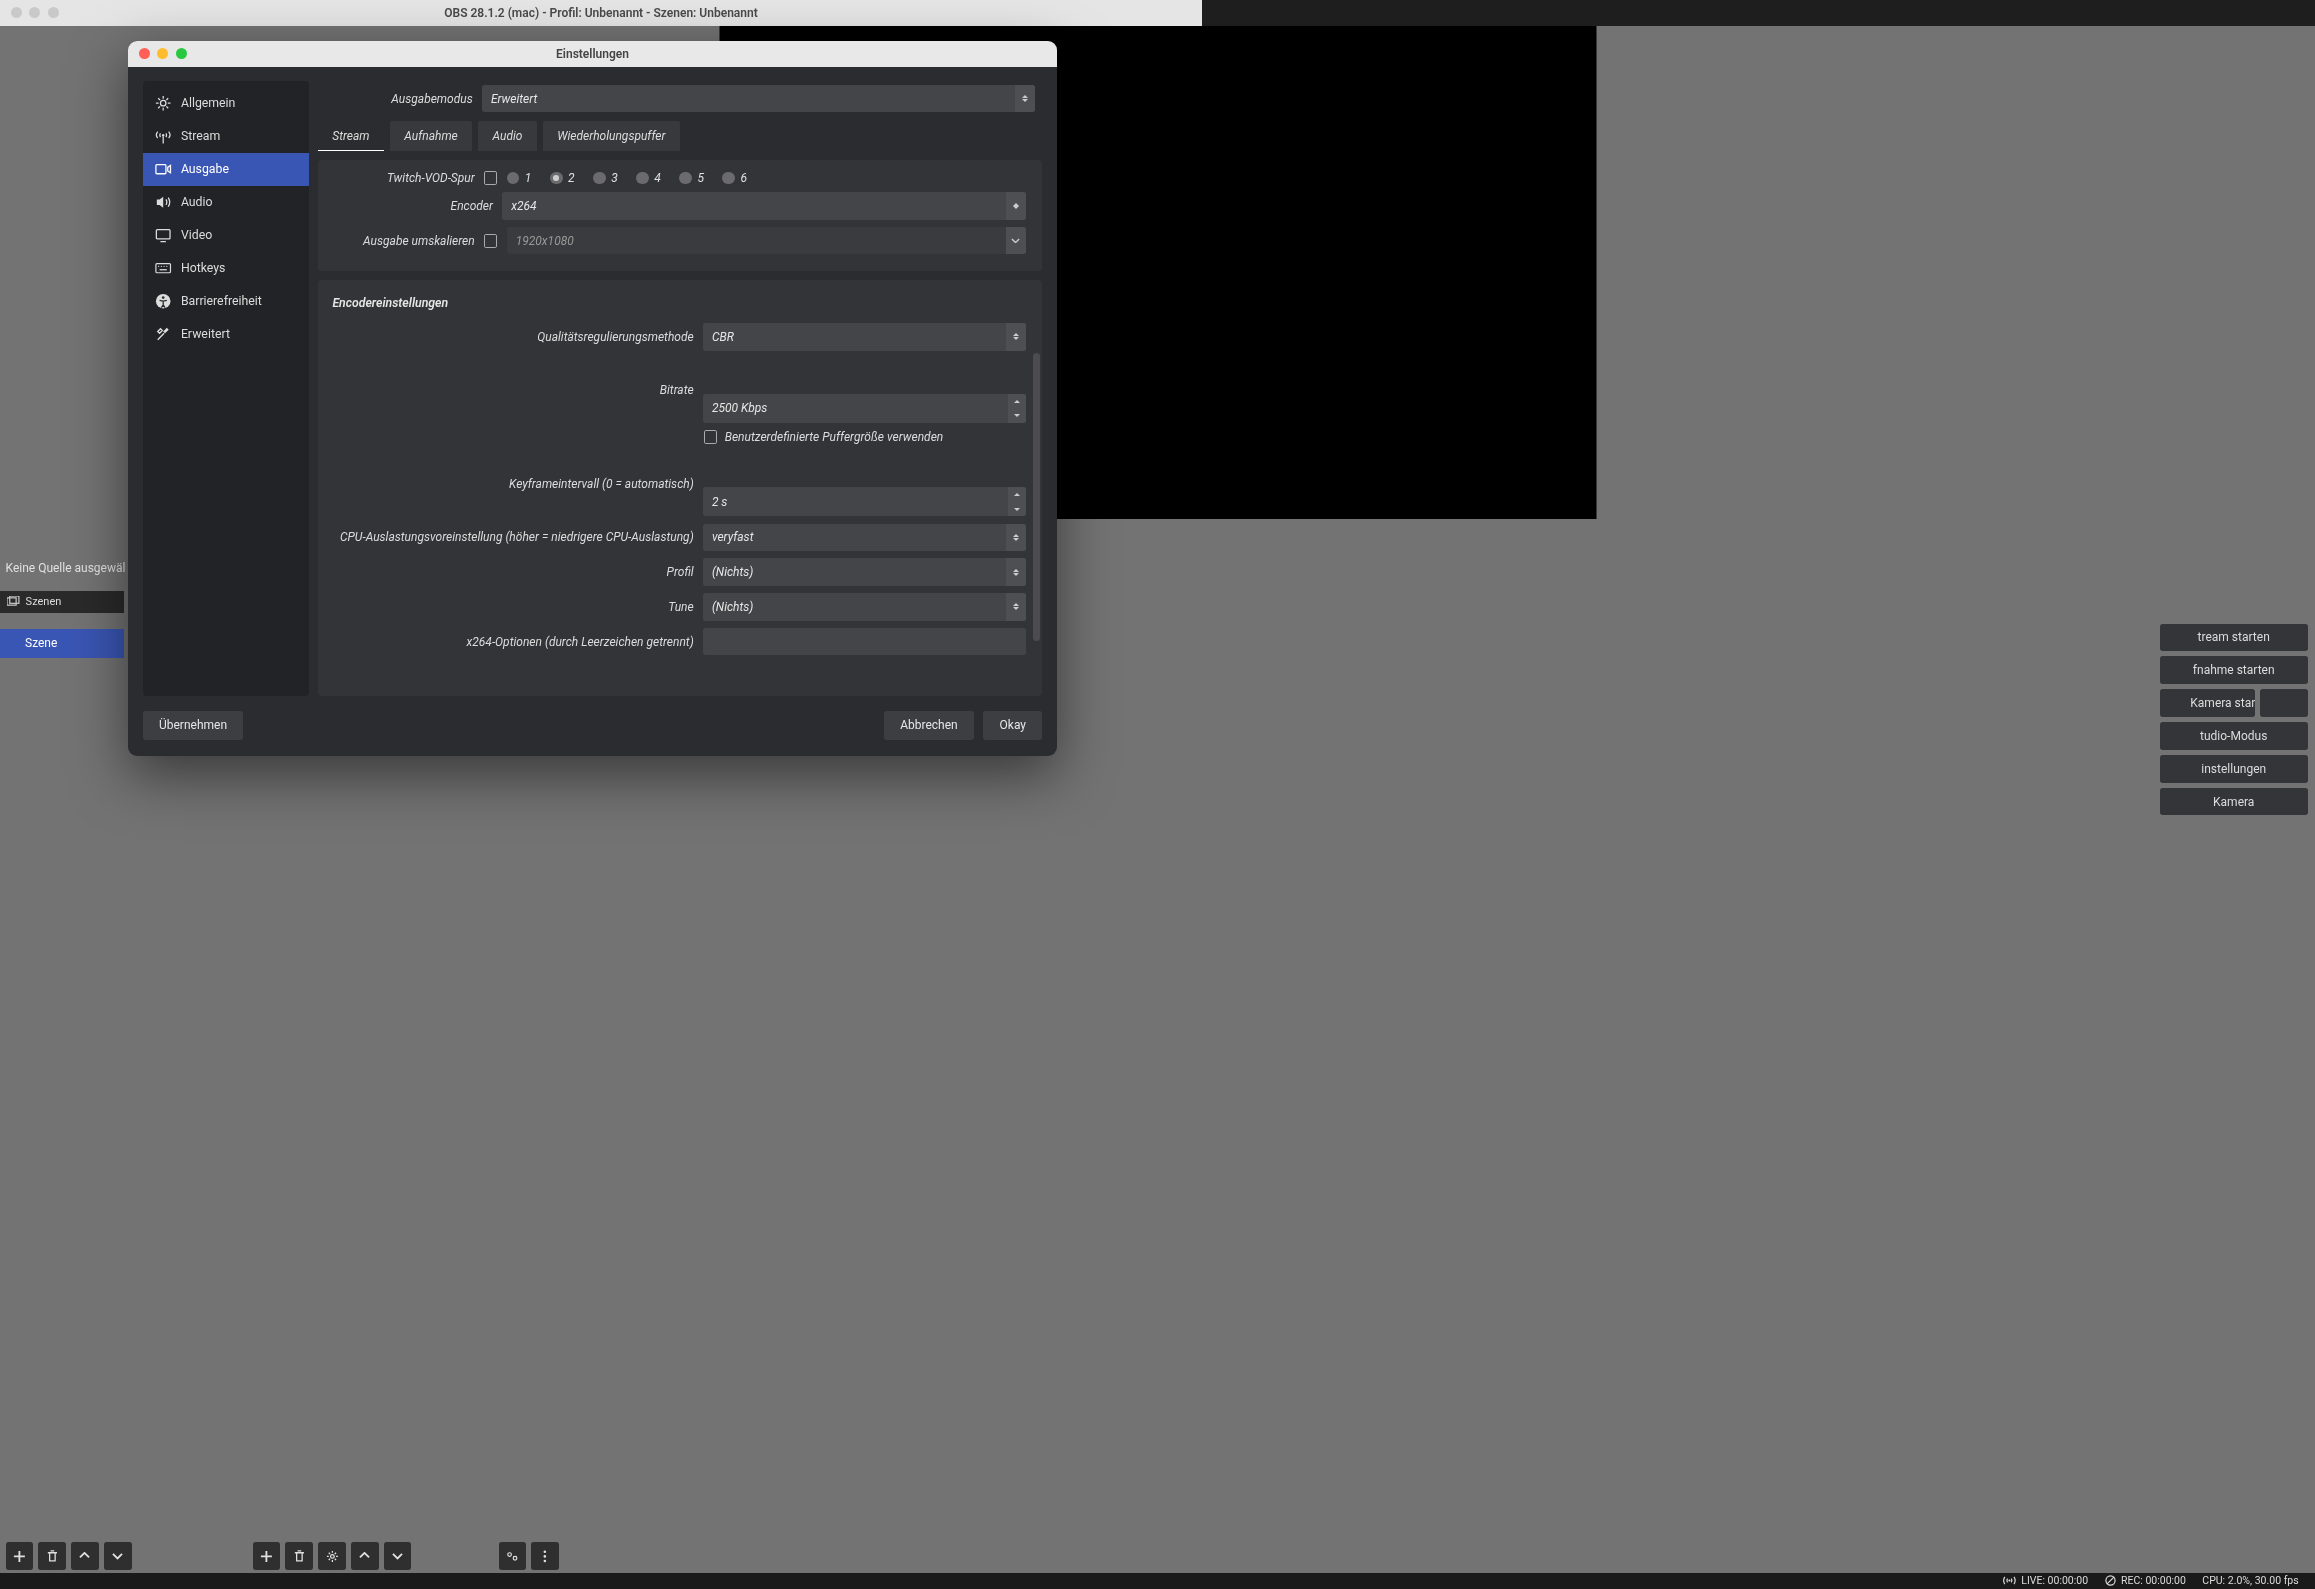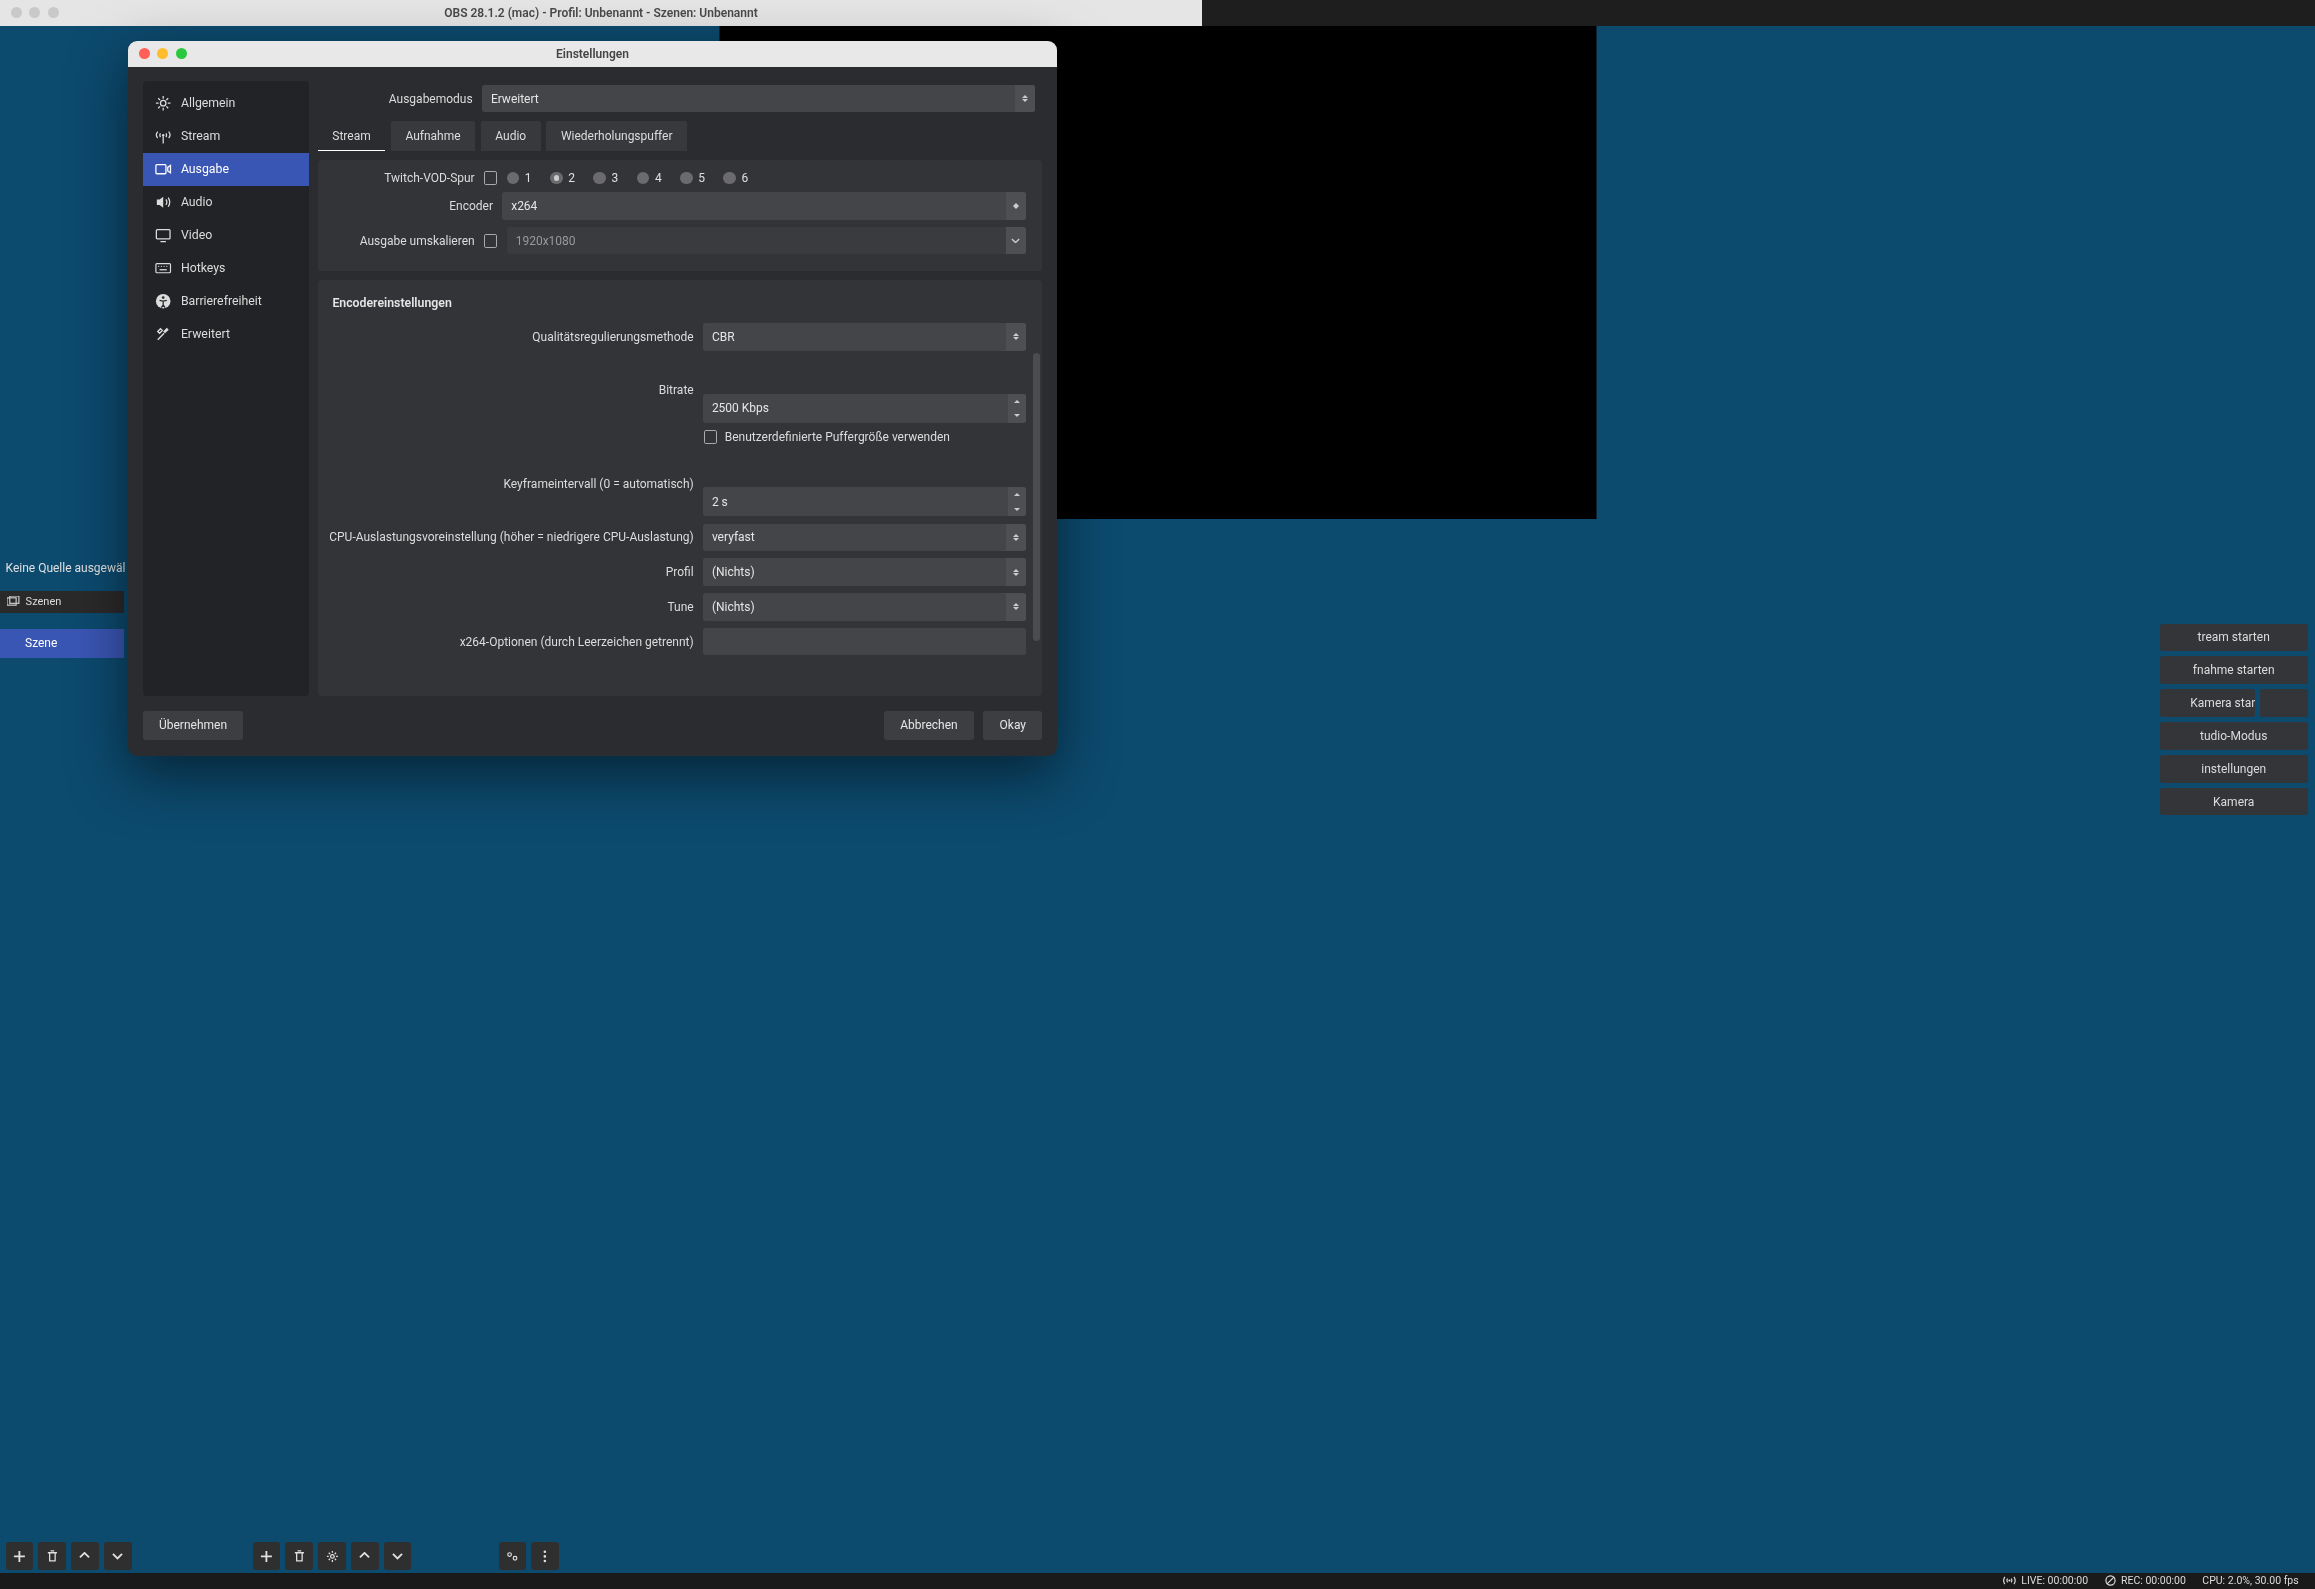--- a/index.html
+++ b/index.html
@@ -23,21 +23,21 @@
   position: relative;
 }
 .traffic-lights { display: flex; gap: 7.3px; }
 .traffic-light { width: 11px; height: 11px; border-radius: 50%; background: #c9c9c9; }
 .main-title {
   position: absolute; left: 0; right: 0; text-align: center;
   color: #4a4a4a; font-weight: 600; font-size: 12px;
 }
 
 
-.main-bg { position: absolute; top: 25.6px; left: 0; right: 0; bottom: 0; background: #0c4a6e; }
+.main-bg { position: absolute; top: 25.6px; left: 0; right: 0; bottom: 0; background: #737373; }
 .preview-area { position: absolute; top: 0; left: 50%; transform: translateX(-50%); width: 877px; height: 493px; background: #000; }
 
 
 .no-source { position: absolute; left: 5.5px; top: 535px; color: #e0e0e0; font-size: 12px; }
 .scenes-header { position: absolute; left: 0; top: 565px; width: 124px; height: 22px; background: #2a2a2a; display: flex; align-items: center; padding-left: 7.3px; gap: 5.5px; color: #dcdcdc; font-size: 11px; }
 .scene-item { position: absolute; left: 0; top: 587px; width: 124px; height: 29px; background: #3a56b4; display: flex; align-items: center; padding-left: 25px; color: #fff; font-size: 12px; margin-top: 16px; }
 
 
 .bottom-toolbar {
   position: absolute; bottom: 16.4px; height: 33px;
@@ -94,21 +94,21 @@
   display: flex; flex-direction: column;
 }
 .sidebar-item {
   height: 33px; display: flex; align-items: center; gap: 9.1px;
   padding: 0 12.8px; color: #dcdcdc; font-size: 12.3px; cursor: pointer;
 }
 .sidebar-item.active { background: #3a56b4; color: #fff; }
 .sidebar-icon { width: 16.4px; height: 16.4px; flex: none; }
 
 
-.settings-pane { flex: 1; display: flex; flex-direction: column; gap: 9.1px; overflow: hidden; }
+.settings-pane { flex: 1; display: flex; flex-direction: column; gap: 9.1px; overflow: hidden; font-style: italic; }
 
 
 .top-mode-row { display: flex; align-items: center; gap: 9.1px; padding: 3.7px 7.3px 0 0; }
 .top-mode-row .lbl { width: 155px; text-align: right; color: #dcdcdc; font-size: 12px; }
 
 
 .tabs { display: flex; gap: 5.5px; }
 .tab {
   padding: 7.3px 14.6px; background: #38393c; color: #dcdcdc; font-size: 12px;
   cursor: pointer; border-radius: 1.8px 1.8px 0 0;

